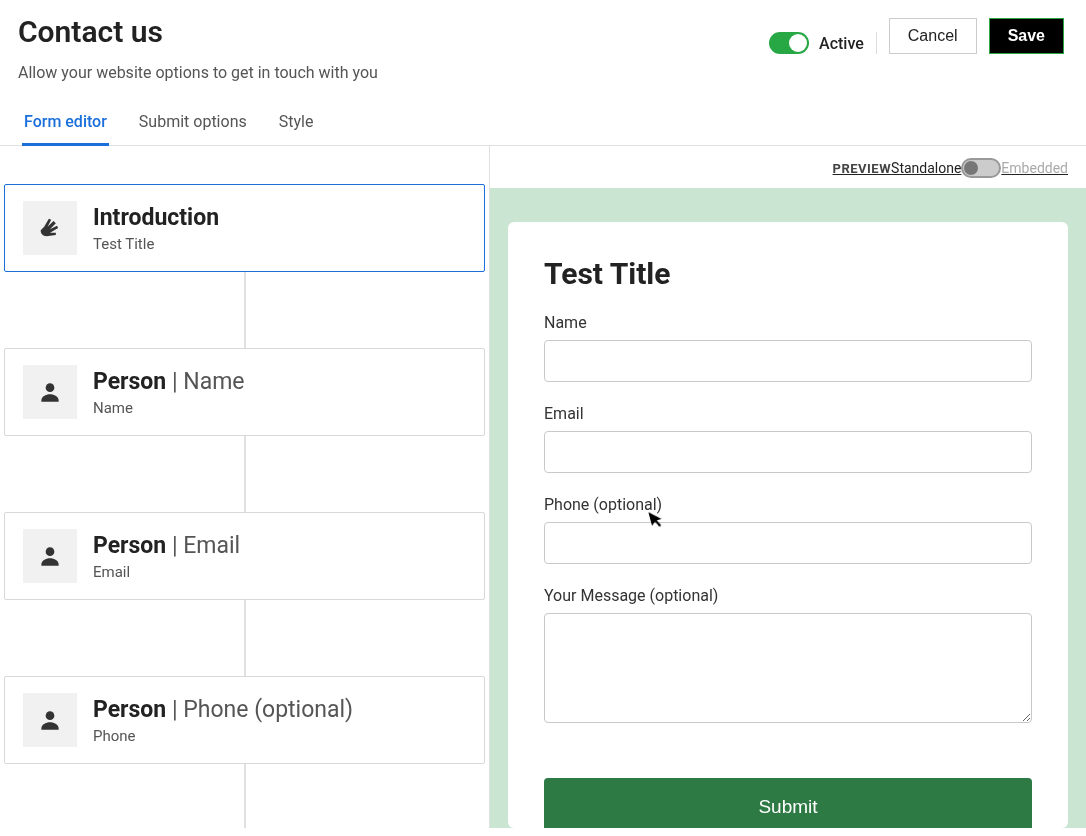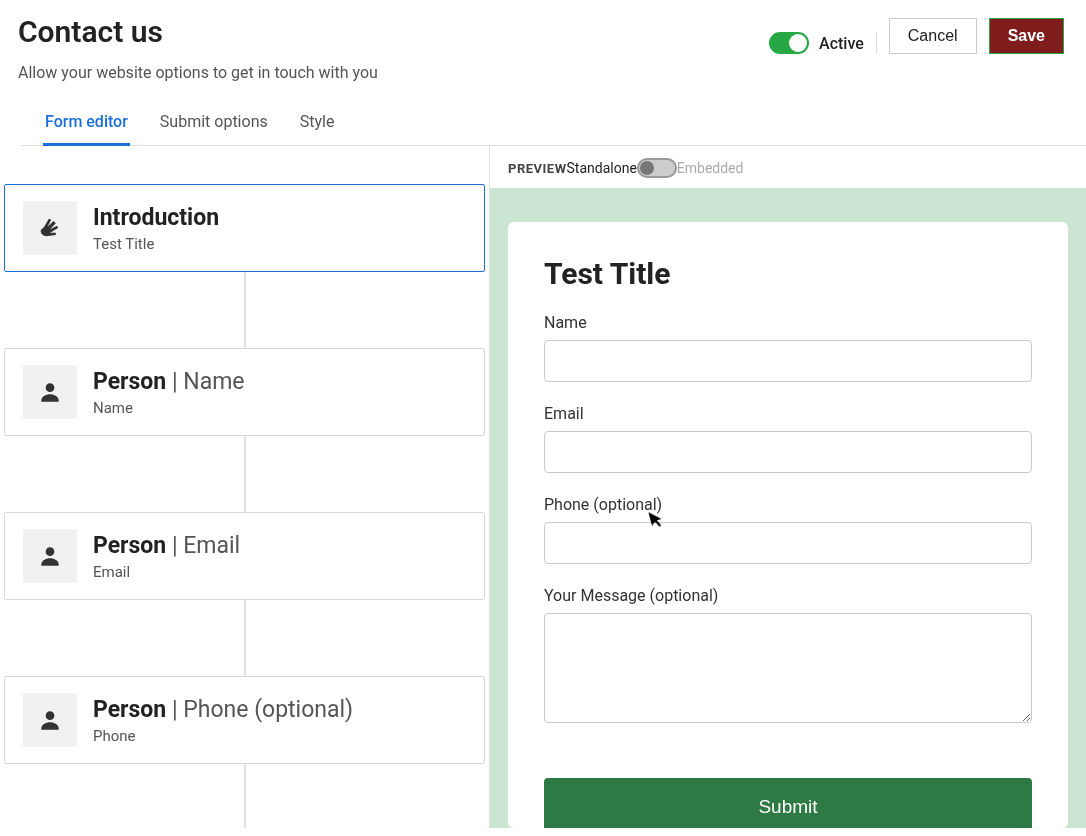--- a/index.html
+++ b/index.html
@@ -68,32 +68,31 @@
     font-size: 16px;
     border-radius: 0;
     cursor: pointer;
   }
   .btn-cancel {
     background: #fff;
     border: 1px solid #ccc;
     color: #222;
   }
   .btn-save {
-    background: #7f1d1d;
+    background: #000000;
     border: 1px solid #27a845;
     color: #fff;
     font-weight: 600;
   }
   .tabs {
     margin-top: 22px;
     padding-left: 22px;
     border-bottom: 1px solid #e0e0e0;
     display: flex;
     gap: 28px;
-    margin-left: 21px;
   }
   .tab {
     padding: 8px 2px 12px 2px;
     font-size: 16px;
     color: #555;
     cursor: pointer;
     border-bottom: 3px solid transparent;
     margin-bottom: -1px;
   }
   .tab.active {
@@ -160,23 +159,24 @@
     color: #555;
     margin-top: 4px;
   }
   .preview-pane {
     flex: 1;
     display: flex;
     flex-direction: column;
   }
   .preview-header {
     display: flex;
-    justify-content: flex-start;
+    justify-content: flex-end;
     align-items: center;
     padding: 12px 18px 10px 18px;
+    text-decoration: underline;
   }
   .preview-header .pv-title {
     font-size: 13px;
     font-weight: 700;
     letter-spacing: 0.5px;
     color: #444;
   }
   .preview-toggle {
     display: flex;
     align-items: center;

